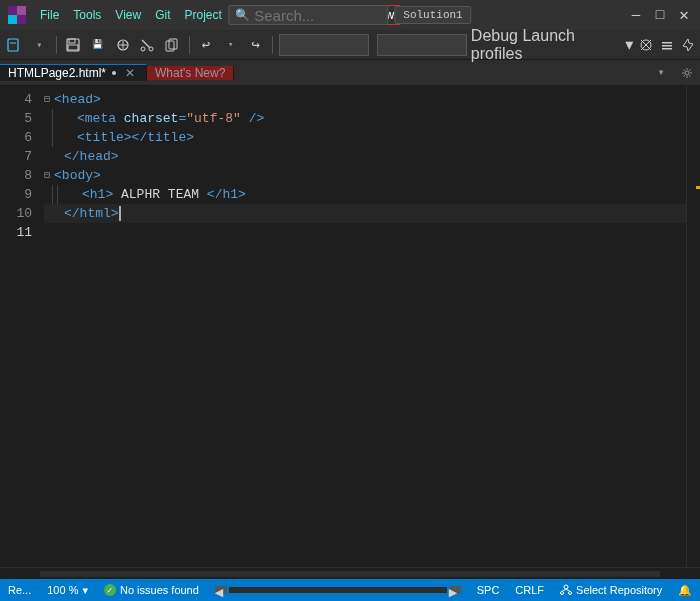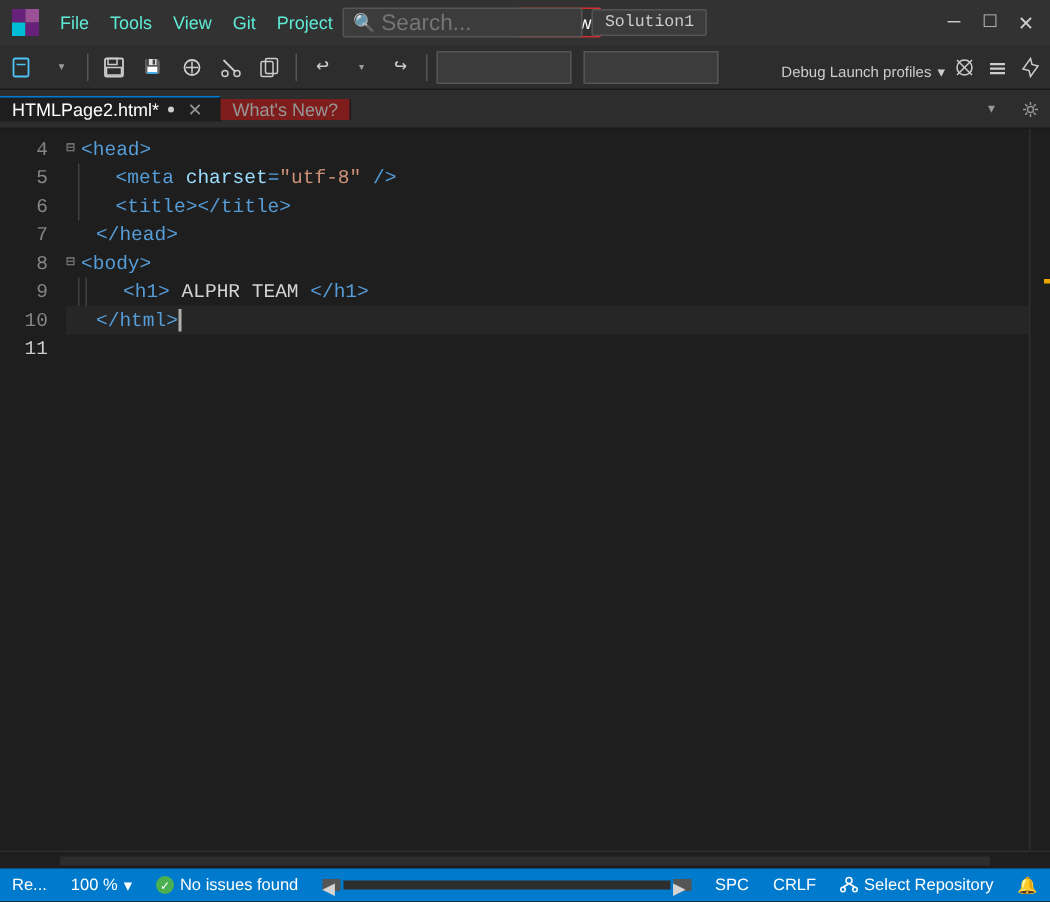--- a/index.html
+++ b/index.html
@@ -95,24 +95,24 @@
       color: #cccccc;
       padding: 0 4px;
       min-width: 80px;
       font-size: 11px;
       display: flex;
       align-items: center;
     }
     #debug-launch {
       margin-left: auto;
       display: flex;
-      align-items: flex-end;
+      align-items: center;
       gap: 4px;
       color: #cccccc;
-      font-size: 10px;
+      font-size: 16px;
       font-family: 'Segoe UI', sans-serif;
     }
     #debug-launch span { color: #cccccc; }
     .debug-icon-btn {
       width: 18px;
       height: 18px;
       display: flex;
       align-items: center;
       justify-content: center;
       cursor: pointer;

